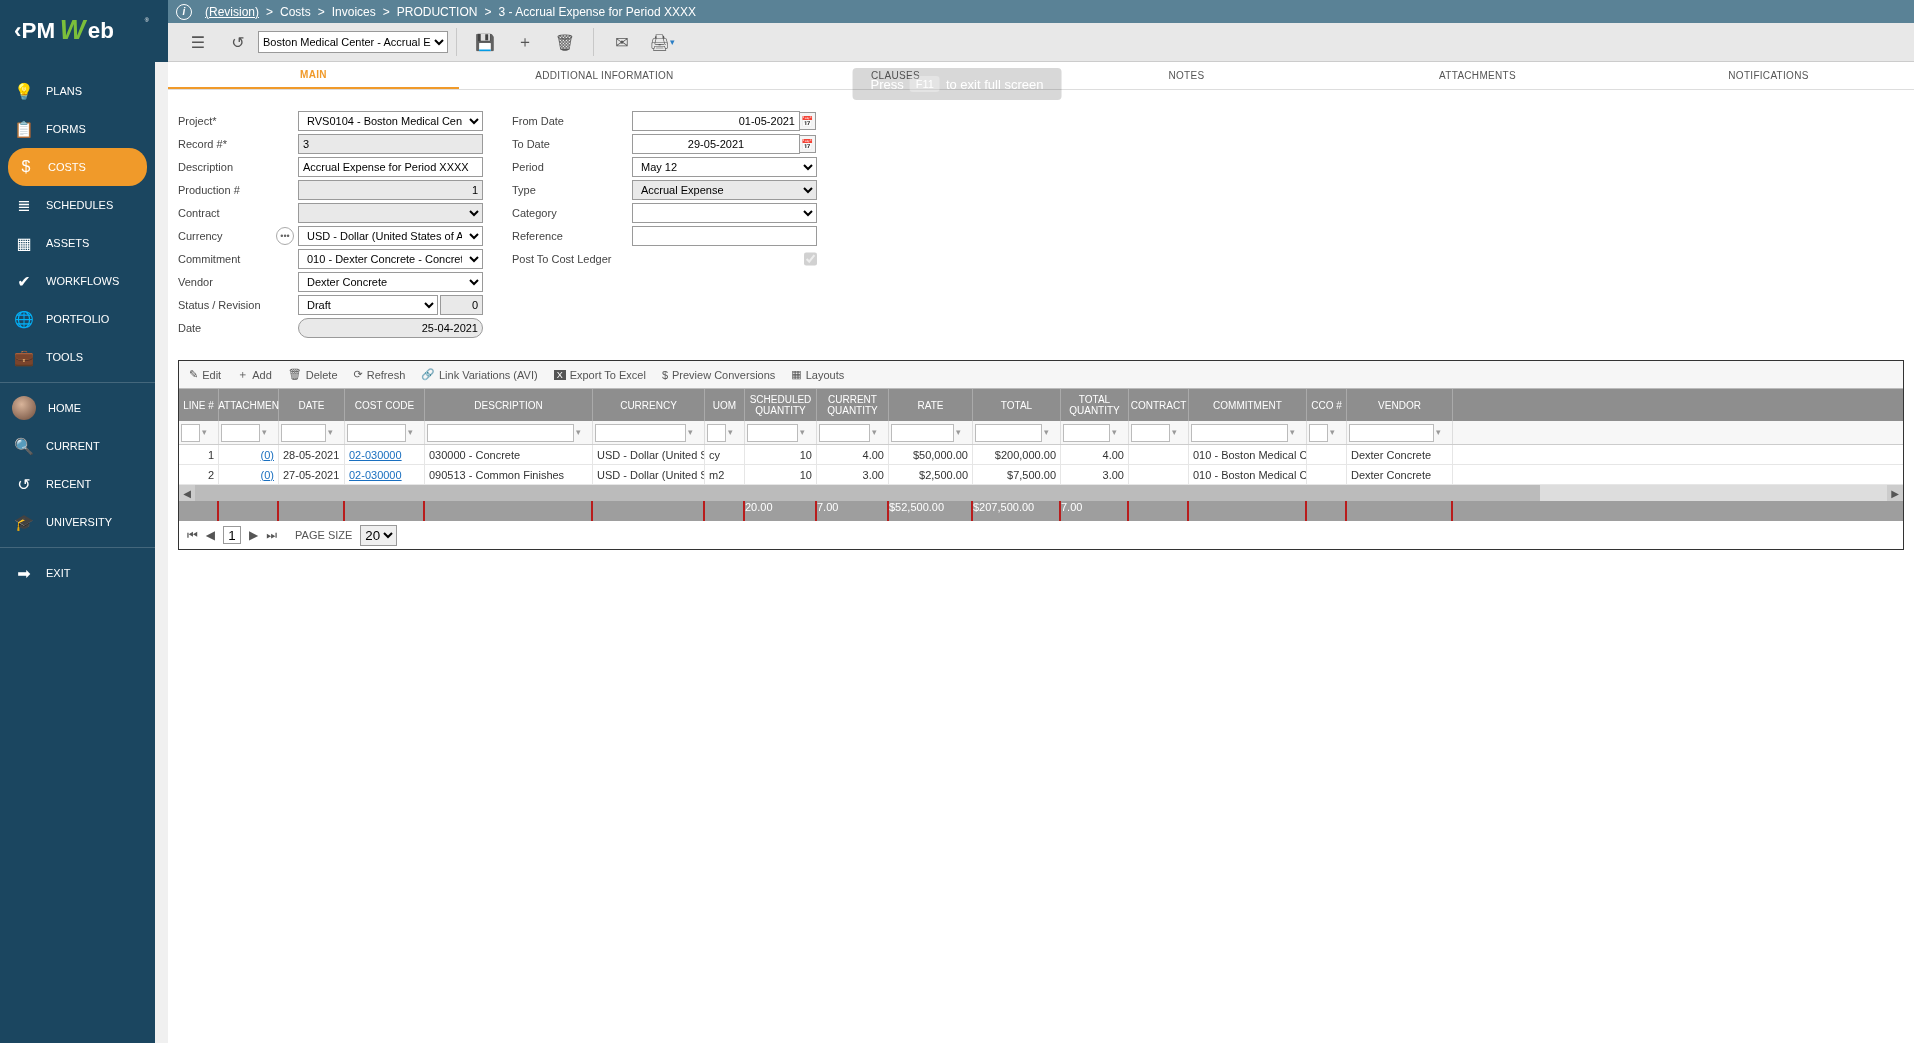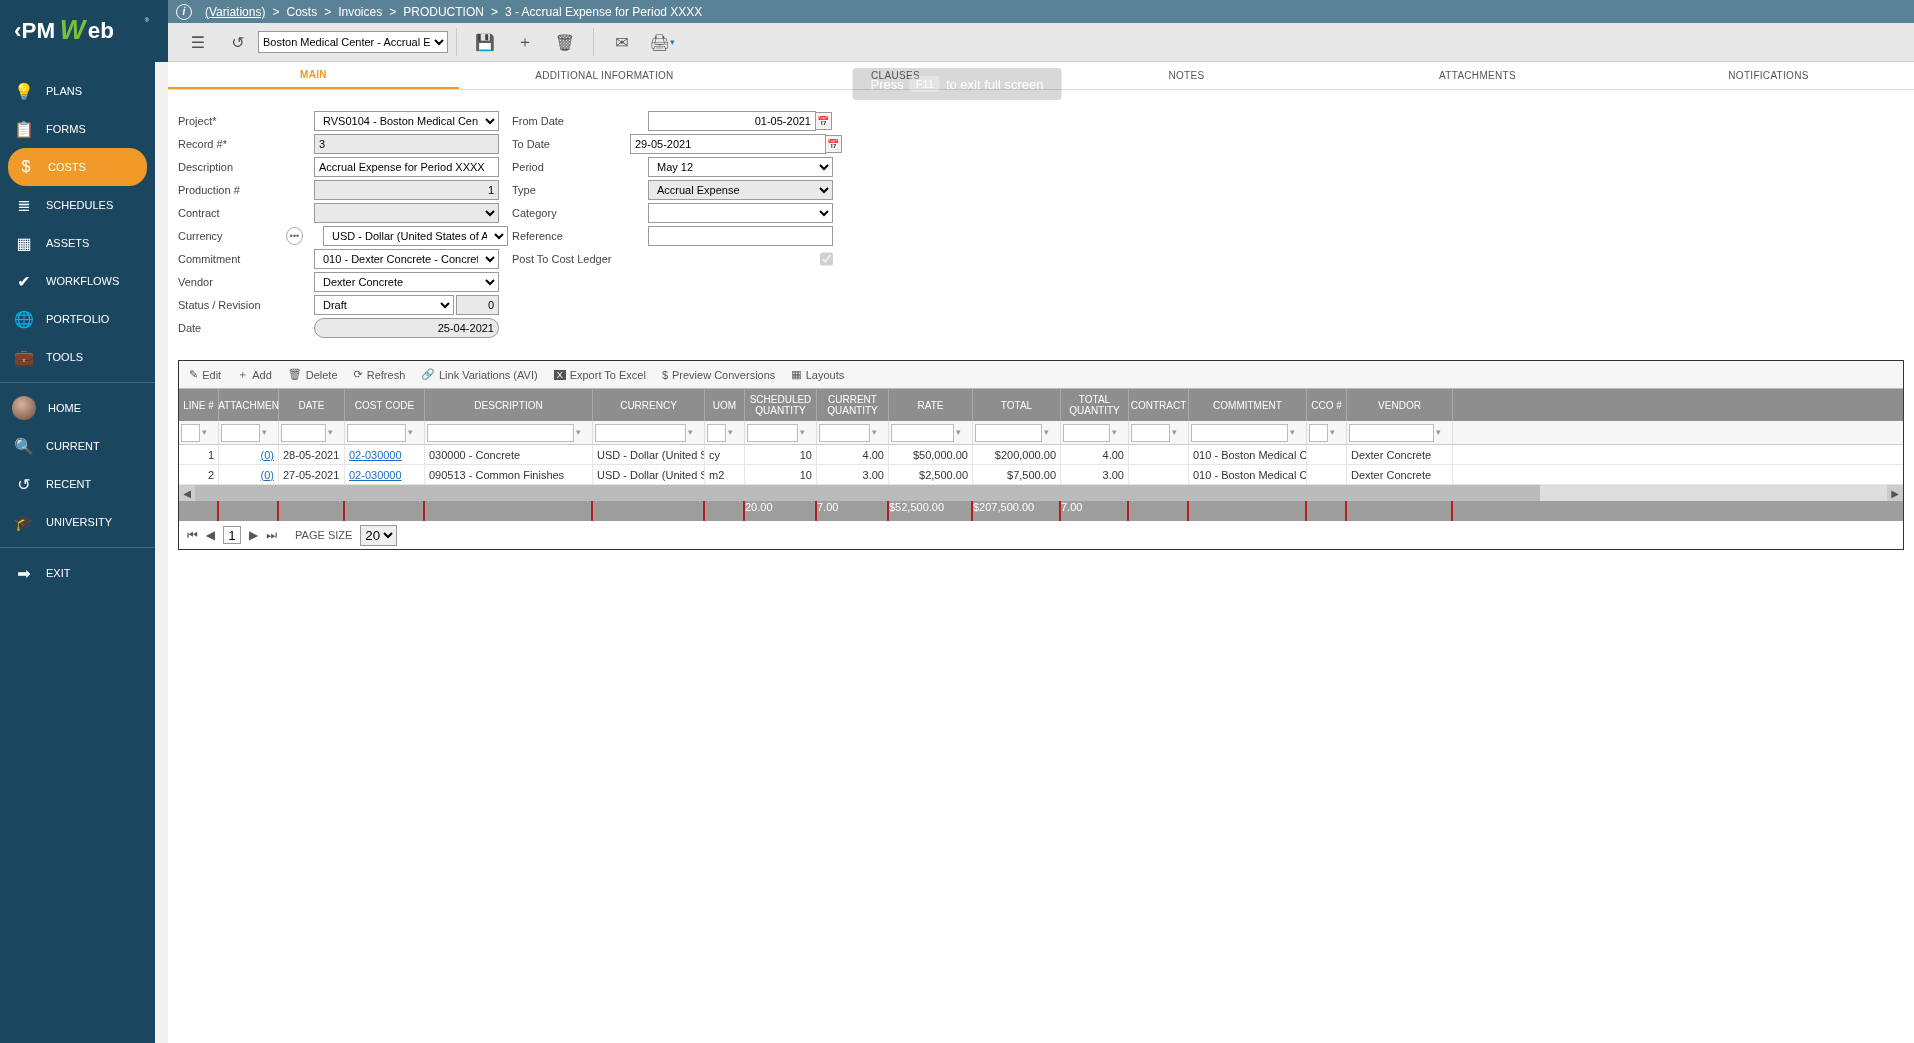--- a/index.html
+++ b/index.html
@@ -33,21 +33,21 @@
 
 
 .tabs { position: absolute; left: 168px; top: 62px; right: 0; height: 28px; background: #fff; border-bottom: 1px solid #ddd; display: flex; }
 .tab { flex: 1; display: flex; align-items: center; justify-content: center; font-size: 10px; color: #555; cursor: pointer; letter-spacing: 0.3px; }
 .tab.active { color: #F09A2A; border-bottom: 2px solid #F09A2A; font-weight: bold; }
 
 
 .content { position: absolute; left: 168px; right: 0; top: 90px; bottom: 0; background: #fff; padding: 20px 10px 6px 10px; overflow: auto; }
 
 
-.form-row { display: flex; align-items: center; height: 22px; margin-bottom: 1px; gap: 16px; }
+.form-row { display: flex; align-items: center; height: 22px; margin-bottom: 1px; }
 .form-label { width: 120px; font-size: 11px; color: #444; }
 .form-input-wrap { display: flex; align-items: center; }
 .form-input-wrap input, .form-input-wrap select { height: 20px; font-size: 11px; border: 1px solid #9a9a9a; padding: 0 4px; background: #fff; }
 .form-input-wrap .dd { width: 185px; }
 .ro { background: #e9e9e9 !important; }
 .form-col { display: inline-block; vertical-align: top; }
 .form-col.c1 { width: 330px; }
 .form-col.c2 { width: 330px; margin-left: 4px; }
 .dots { width: 18px; height: 18px; border: 1px solid #aaa; border-radius: 50%; font-size: 9px; display: flex; align-items: center; justify-content: center; margin-right: 4px; cursor: pointer; color:#666;}
 .cal-icon { width: 16px; height: 18px; border: 1px solid #999; border-left: none; display: inline-flex; align-items: center; justify-content: center; font-size: 10px; background: #f5f5f5; }
@@ -93,21 +93,21 @@
   <svg viewBox="0 0 300 70">
     <text x="0" y="50" font-size="48" font-weight="bold" fill="#fff" font-family="Arial">‹PM</text>
     <text x="98" y="52" font-size="58" font-weight="bold" fill="#7BBF3B" font-style="italic" font-family="Arial">W</text>
     <text x="158" y="50" font-size="48" font-weight="bold" fill="#fff" font-family="Arial">eb</text>
     <text x="280" y="14" font-size="12" fill="#fff">®</text>
   </svg>
 </div>
 
 <div class="topbar">
   <span class="info-icon">i</span>
-  <span class="crumb link">(Variations)</span>
+  <span class="crumb link">(Revision)</span>
   <span class="sep">&gt;</span>
   <span class="crumb">Costs</span>
   <span class="sep">&gt;</span>
   <span class="crumb">Invoices</span>
   <span class="sep">&gt;</span>
   <span class="crumb">PRODUCTION</span>
   <span class="sep">&gt;</span>
   <span class="crumb">3 - Accrual Expense for Period XXXX</span>
 </div>
 
@@ -266,21 +266,21 @@
       <div class="form-row">
           <div class="form-label">From Date</div>
           <div class="form-input-wrap">
             <input style="width: 168px; text-align: right;" value="01-05-2021">
             <span class="cal-icon">📅</span>
           </div>
         </div>
       <div class="form-row">
           <div class="form-label">To Date</div>
           <div class="form-input-wrap">
-            <input style="width: 196px; text-align: left;" value="29-05-2021">
+            <input style="width: 168px; text-align: center;" value="29-05-2021">
             <span class="cal-icon">📅</span>
           </div>
         </div>
       <div class="form-row">
           <div class="form-label">Period</div>
           <div class="form-input-wrap">
             <select class="dd"><option>May 12</option></select>
           </div>
         </div>
       <div class="form-row">

